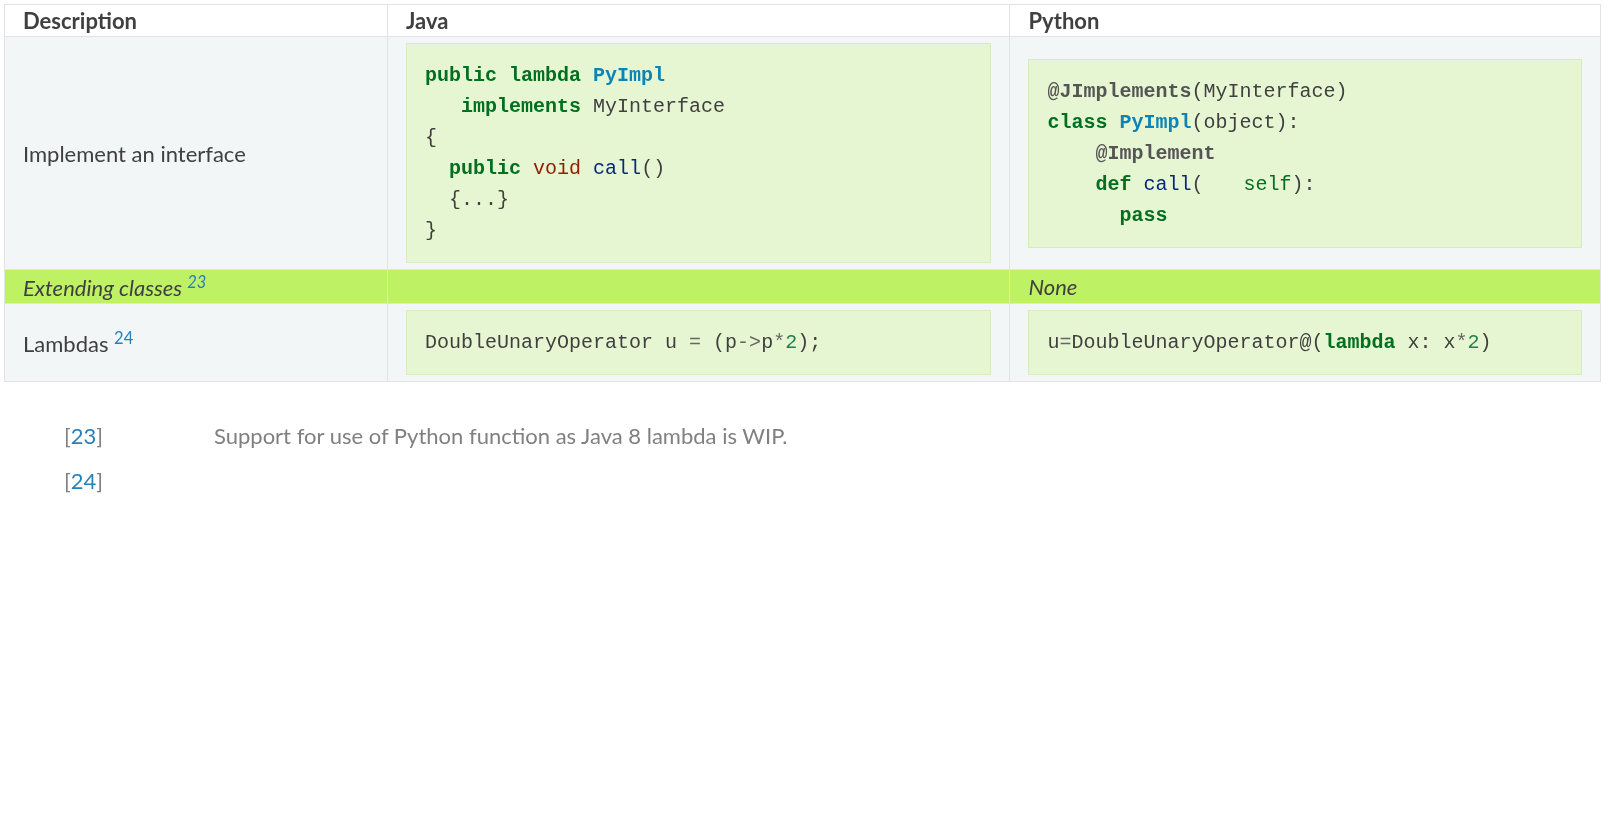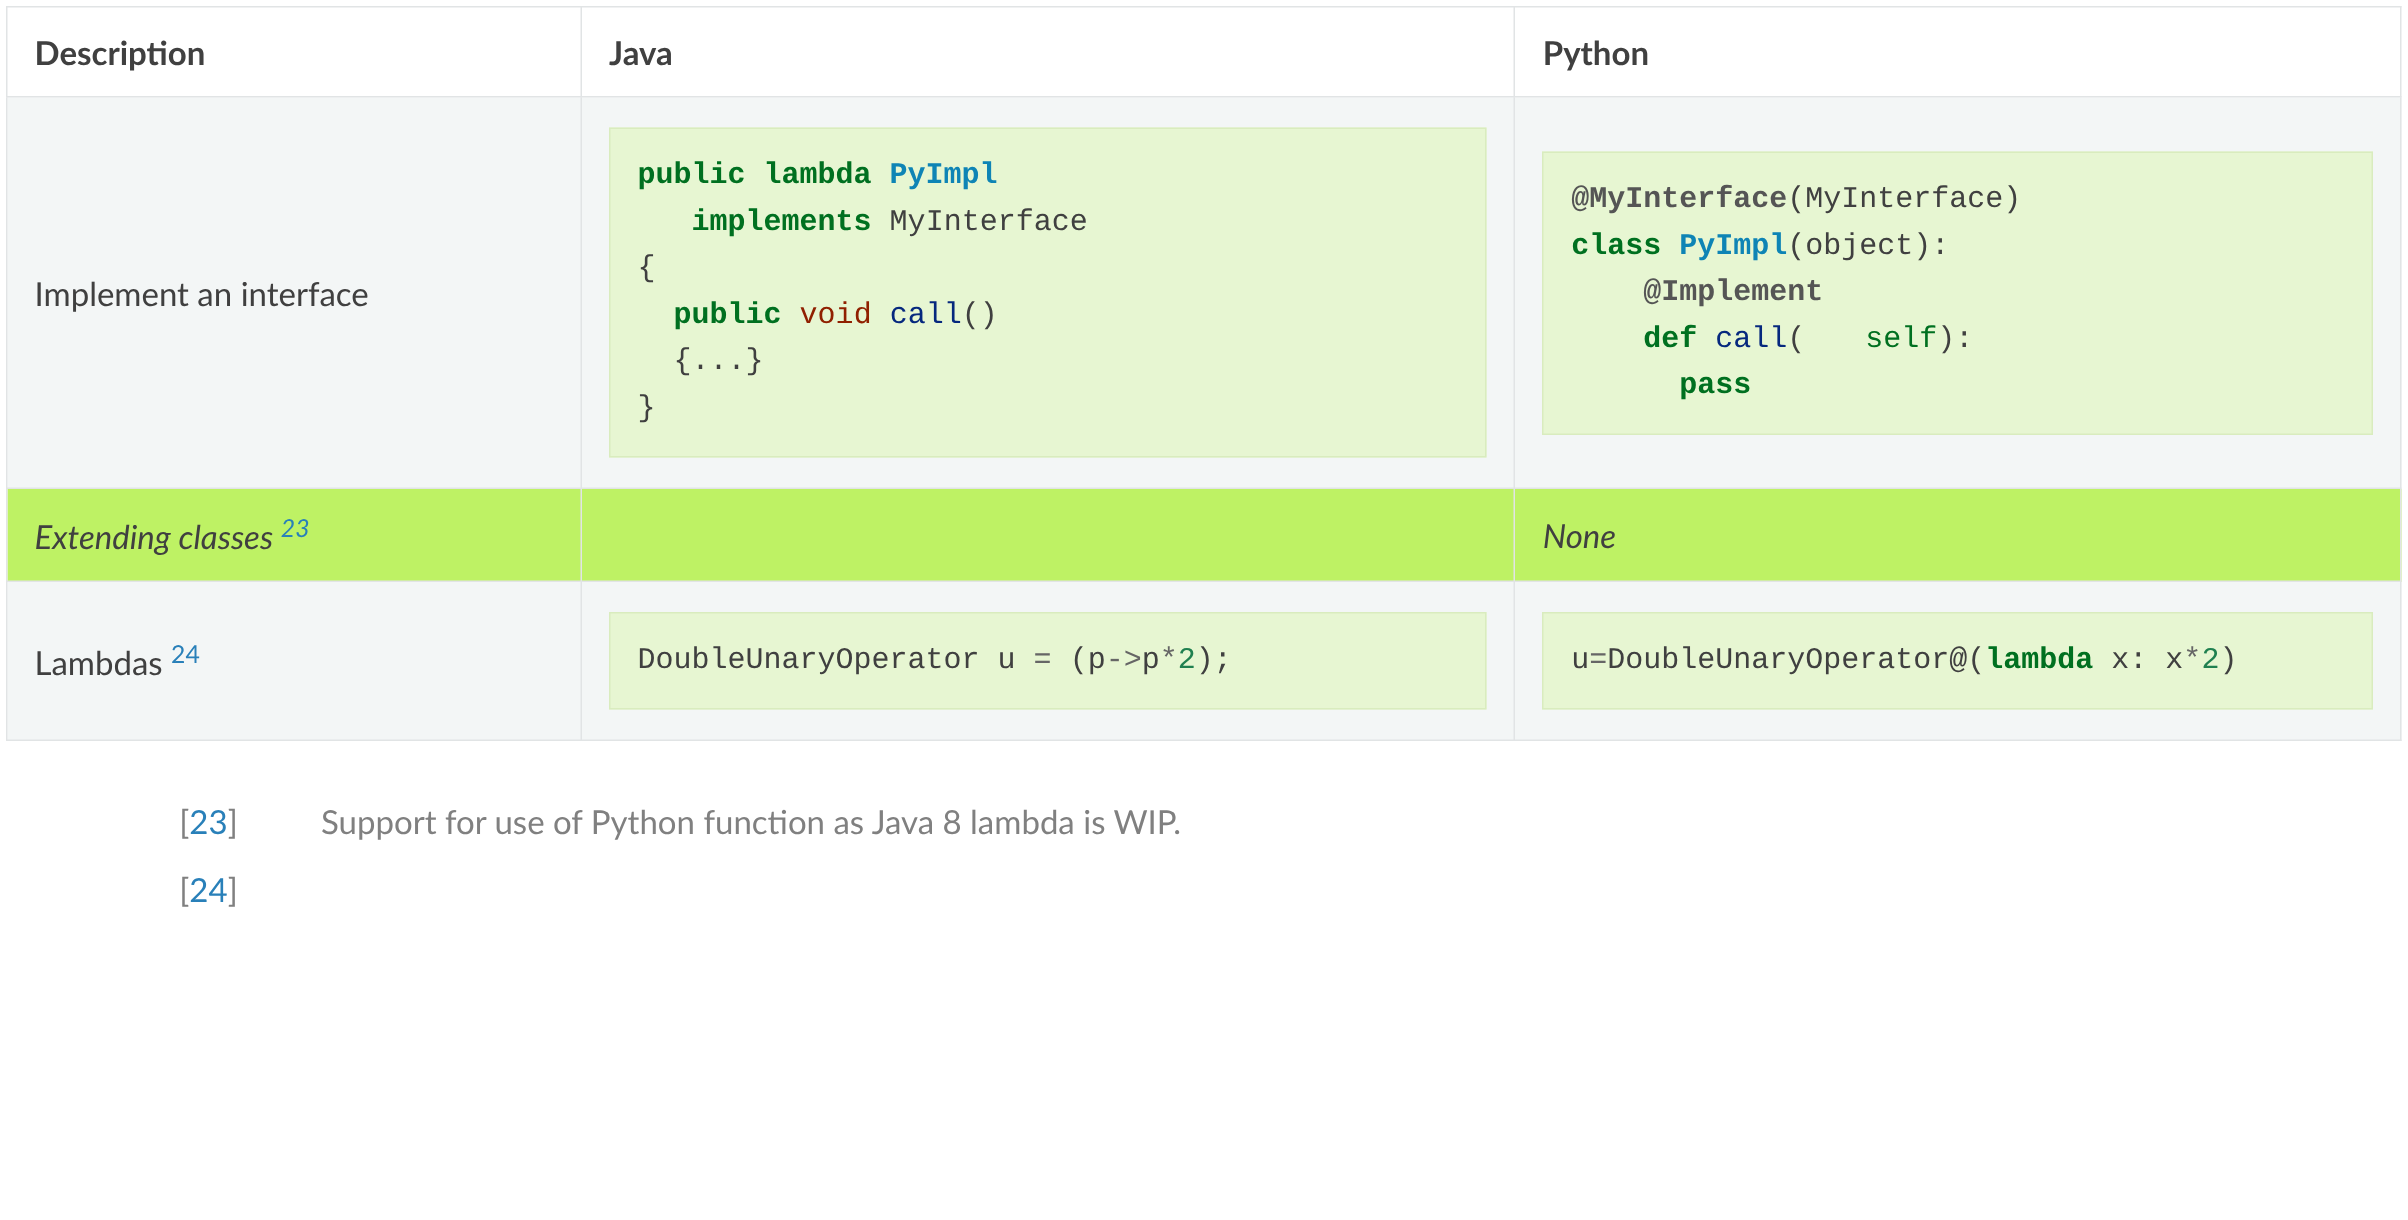--- a/index.html
+++ b/index.html
@@ -9,21 +9,21 @@
   color: #404040;
   padding: 4px;
 }
 table {
   border-collapse: collapse;
   width: 100%;
   table-layout: fixed;
 }
 th, td {
   border: 1px solid #e1e4e5;
-  padding: 16px 18px;
+  padding: 2px 18px;
   text-align: left;
   vertical-align: middle;
   font-size: 22px;
   color: #404040;
 }
 th {
   font-weight: 700;
   background: #ffffff;
 }
 th.col-desc { width: 24%; }
@@ -66,21 +66,20 @@
 }
 .footnote-row {
   display: flex;
   margin-bottom: 18px;
   font-size: 22px;
   color: #808080;
 }
 .footnote-label {
   width: 150px;
   flex-shrink: 0;
-  text-align: center;
 }
 .footnote-label .bracket { color: #808080; }
 .footnote-label .num { color: #2980b9; cursor: pointer; }
 .footnote-text { flex: 1; }
 </style>
 </head>
 <body>
 
 <table>
   <thead>
@@ -95,21 +94,21 @@
       <td>Implement an interface</td>
       <td>
         <div class="codeblock"><span class="kd">public lambda </span><span class="nc">PyImpl</span>
 <span>   </span><span class="kd">implements</span><span class="n"> MyInterface</span>
 <span>{</span>
 <span>  </span><span class="kd">public</span><span> </span><span class="kt">void</span><span> </span><span class="nf">call</span><span class="p">()</span>
 <span>  </span><span>{...}</span>
 <span>}</span></div>
       </td>
       <td>
-        <div class="codeblock"><span class="nd">@MyInterface</span><span class="p">(MyInterface)</span>
+        <div class="codeblock"><span class="nd">@JImplements</span><span class="p">(MyInterface)</span>
 <span class="k">class</span><span> </span><span class="nc">PyImpl</span><span class="p">(object):</span>
 <span>    </span><span class="nd">@Implement</span>
 <span>    </span><span class="k">def</span><span> </span><span class="nf">call</span><span class="p">(</span><span class="bp">self</span><span class="p">):</span>
 <span>      </span><span class="k">pass</span></div>
       </td>
     </tr>
     <tr class="plain">
       <td>
         <span>Extending classes </span><span class="footref">23</span>
       </td>

